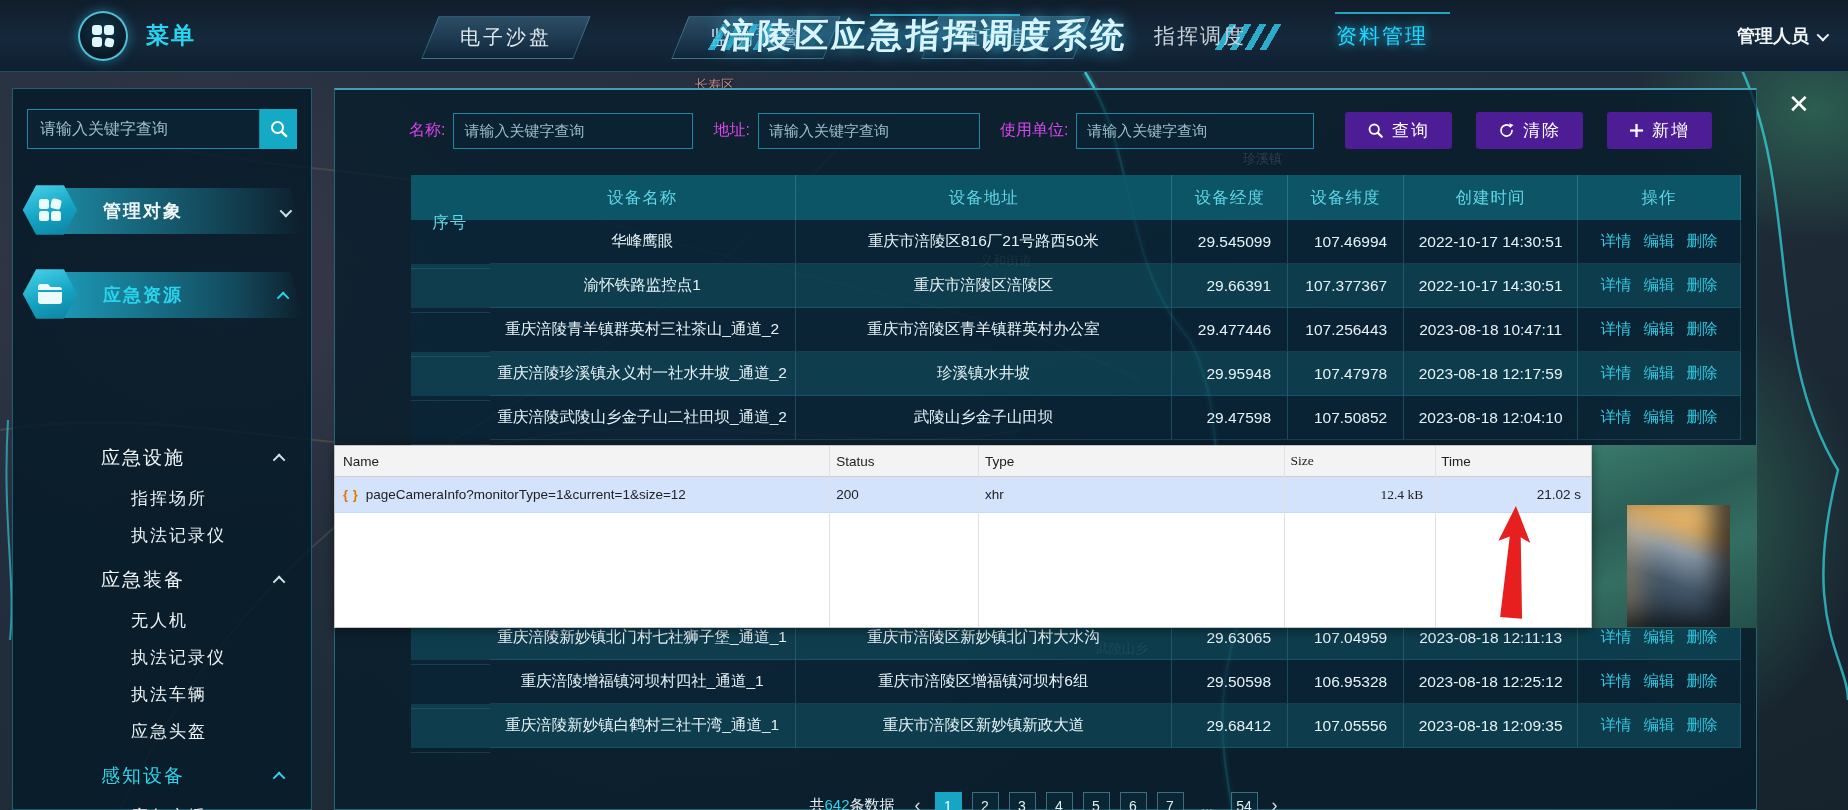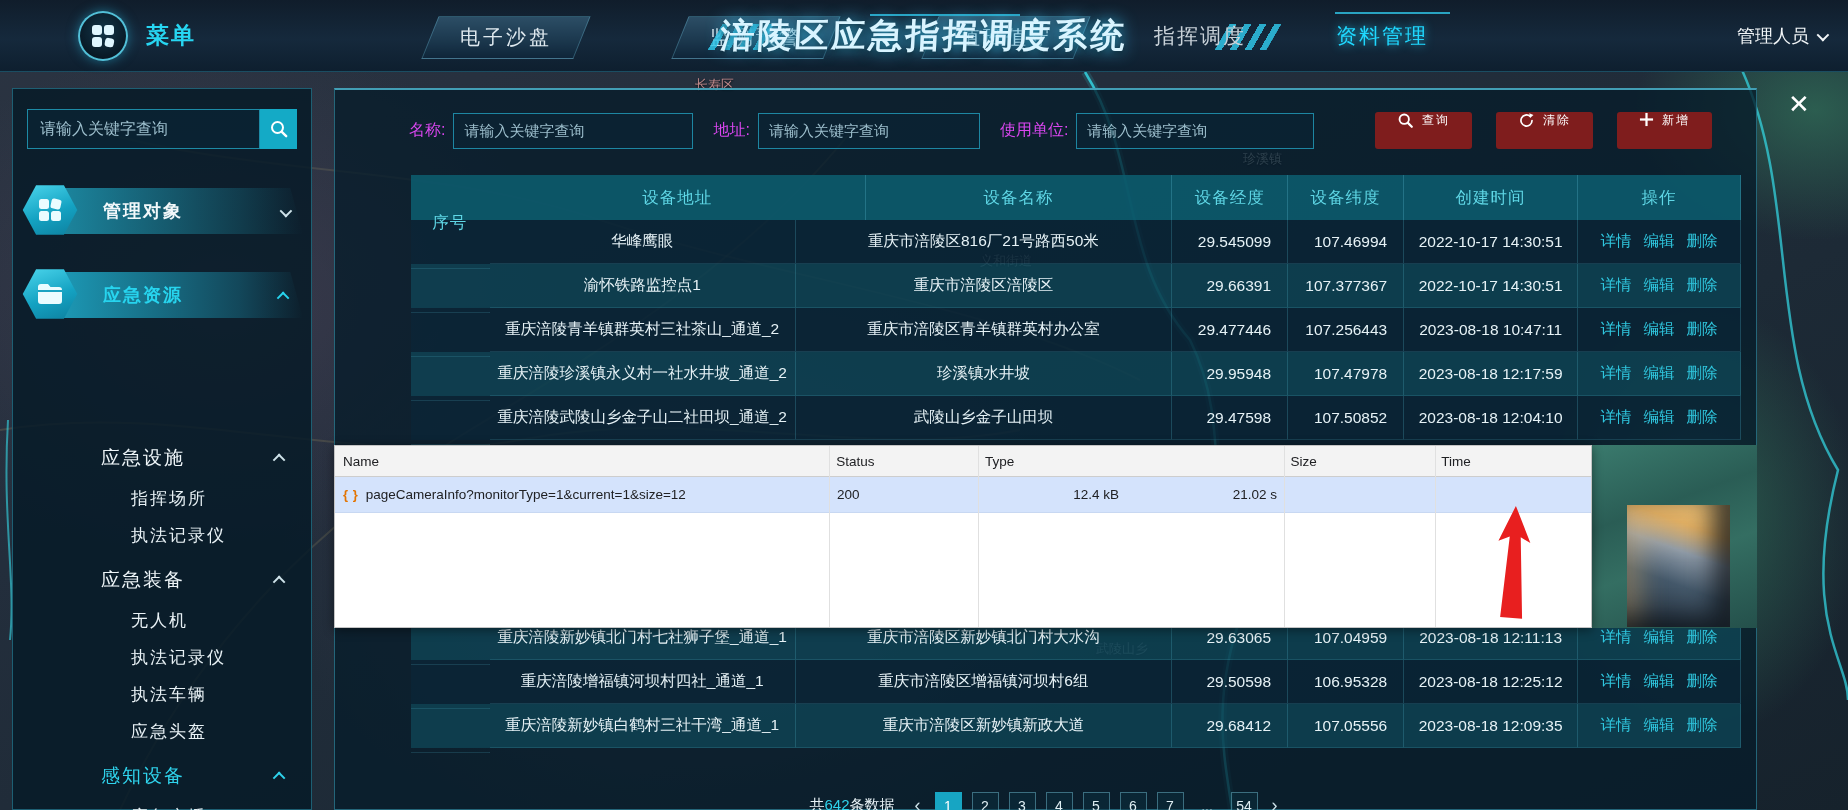--- a/index.html
+++ b/index.html
@@ -24,21 +24,21 @@
   .tb-title{position:absolute;left:50%;top:13px;transform:translateX(-50%) skewX(-3deg);
     font-size:34px;font-weight:bold;letter-spacing:3px;color:#d8f4ff;white-space:nowrap;
     text-shadow:0 0 16px rgba(60,205,255,.95),0 2px 5px rgba(0,0,0,.7);}
   .tb-stripes{position:absolute;top:24px;width:52px;height:26px;transform:skewX(-30deg);
     background:repeating-linear-gradient(90deg,#2fc4e6 0 7px,transparent 7px 15px);opacity:.85;}
   .tb-line{position:absolute;height:2px;background:#2fc4e6;opacity:.8;}
   .nav-right{position:absolute;right:420px;top:22px;display:flex;gap:90px;}
   .nav-right .nr-item{font-size:21px;letter-spacing:2px;color:#c9d2d9;cursor:pointer;}
   .nav-right .nr-item.active{color:#1fd8ff;text-shadow:0 0 10px rgba(31,216,255,.8);}
   .user-box{position:absolute;right:22px;top:24px;display:flex;align-items:center;gap:8px;
-    color:#f2f6f8;font-size:18px;cursor:pointer;}
+    color:#f2f6f8;font-size:18px;cursor:pointer;font-weight:bold;}
   .chev{display:inline-block;width:9px;height:9px;border-right:2px solid currentColor;border-bottom:2px solid currentColor;}
   .chev.down{transform:rotate(45deg) translateY(-2px);}
   .chev.up{transform:rotate(-135deg) translateY(-2px);}
   
   .sidebar{position:absolute;left:12px;top:88px;width:300px;height:722px;z-index:2;
     background:rgba(6,26,39,.84);border:1px solid rgba(45,150,175,.55);}
   .sb-search{position:absolute;left:14px;top:20px;right:14px;display:flex;}
   .sb-search input{flex:1;height:40px;background:rgba(8,40,58,.45);border:1px solid #1d8aa5;
     color:#d9eef5;font-size:16px;padding:0 12px;outline:none;}
   .sb-search input::placeholder{color:#9dbfcd;}
@@ -69,22 +69,22 @@
     background:rgba(6,28,42,.78);border:1px solid rgba(58,160,186,.55);border-top:2px solid rgba(80,190,215,.8);}
   .close-btn{position:absolute;left:1783px;top:88px;z-index:4;width:32px;height:32px;color:#fff;
     font-size:26px;line-height:32px;text-align:center;cursor:pointer;font-weight:bold;}
   .filter-row{position:absolute;left:0;right:0;top:22px;display:flex;align-items:center;padding-left:74px;}
   .f-group{display:flex;align-items:center;margin-right:20px;}
   .f-group label{font-size:16px;color:#d946ef;margin-right:8px;white-space:nowrap;}
   .f-group input{height:36px;background:rgba(8,40,58,.35);border:1px solid #1d86a2;color:#d9eef5;
     font-size:15px;padding:0 10px;outline:none;}
   .f-group input::placeholder{color:#9dbfcd;}
   .btn-cluster{display:flex;gap:24px;margin-left:auto;margin-right:44px;}
-  .tbtn{height:37px;background:#7f1d1d;border:none;border-radius:3px;color:#fff;font-size:12px;
-    display:flex;justify-content:center;gap:8px;padding:0 22px;cursor:pointer;letter-spacing:2px;}
+  .tbtn{height:37px;background:#4c1d95;border:none;border-radius:3px;color:#fff;font-size:17px;
+    display:flex;align-items:center;justify-content:center;gap:8px;padding:0 22px;cursor:pointer;letter-spacing:2px;}
   
   .dtable{position:absolute;left:76px;top:85px;width:1330px;}
   .thead{display:flex;height:45px;background:rgba(12,92,110,.88);}
   .thead .cell{display:flex;align-items:center;justify-content:center;font-size:16.5px;color:#5fd7e6;
     border-right:1px solid rgba(70,160,182,.4);letter-spacing:1px;}
   .trow{display:flex;height:44px;}
   .trow.dark{background:rgba(9,41,60,.52);}
   .trow.teal{background:rgba(17,86,104,.55);}
   .trow .cell{display:flex;align-items:center;justify-content:center;font-size:15.5px;color:#e6f2f6;
     border-right:1px solid rgba(70,160,182,.3);border-bottom:1px solid rgba(70,160,182,.22);overflow:hidden;white-space:nowrap;}
@@ -102,21 +102,21 @@
   .pg.active{background:#17a5c3;border-color:#17a5c3;color:#fff;}
   .pg.ellipsis{border:none;background:none;}
   
   .devtools{position:absolute;left:334px;top:445px;width:1258px;height:183px;z-index:5;background:#ffffff;
     border:1px solid #c4c4c4;box-shadow:0 2px 10px rgba(0,0,0,.45);}
   .dt-head{display:flex;height:31px;background:#f3f3f3;border-bottom:1px solid #cdcdcd;}
   .dt-head .dt-cell{display:flex;align-items:center;padding-left:8px;font-size:13.5px;color:#202124;}
   .dt-row{display:flex;height:36px;background:#d4e3fc;border-bottom:1px solid #c8d8f2;}
   .dt-row .dt-cell{display:flex;align-items:center;padding-left:8px;font-size:13.5px;color:#202124;overflow:hidden;white-space:nowrap;}
   .dt-cell.r{justify-content:flex-end;padding-right:10px;}
-  .d0{width:494px;}.d1{width:149px;}.d2{width:306px;}.d3{width:151px;}.d4{width:158px;}
+  .d0{width:494px;}.d1{width:149px;}.d2{width:306px;}.d3{width:151px;font-family:Liberation Serif, serif;}.d4{width:158px;}
   .dt-sep{position:absolute;top:0;bottom:0;width:1px;background:#e0e0e0;}
   .json-icon{color:#e37400;font-weight:bold;font-size:13px;margin-right:7px;letter-spacing:1px;}
   
   .map-strip{position:absolute;left:1592px;top:445px;width:165px;height:183px;z-index:4;
     background:linear-gradient(160deg,#3a7a6d 0%,#2a5d55 35%,#346e62 60%,#24504b 100%);}
   .photo-thumb{position:absolute;left:1627px;top:505px;width:103px;height:122px;z-index:5;
     background:linear-gradient(200deg,#f0cc84 0%,#d8a860 22%,#8d9aa8 40%,#44586a 62%,#232f3c 100%);
     box-shadow:inset -18px -10px 24px rgba(10,15,20,.75), inset 14px 30px 26px rgba(240,190,110,.35);}
   .red-arrow{position:absolute;left:1482px;top:500px;z-index:6;}
   
@@ -289,22 +289,22 @@
             <line x1="1" y1="8" x2="15" y2="8" stroke="#fff" stroke-width="2.4"></line>
           </svg>
           <span>新增</span>
         </button>
       </div>
     </div>
 
     <div class="dtable">
       <div class="thead" id="thead">
           <div class="cell c0">序号</div>
+          <div class="cell c1">设备名称</div>
           <div class="cell c2">设备地址</div>
-          <div class="cell c1">设备名称</div>
           <div class="cell c3">设备经度</div>
           <div class="cell c4">设备纬度</div>
           <div class="cell c5">创建时间</div>
           <div class="cell c6">操作</div>
         </div>
       <div id="tbody">
           <div class="trow dark">
             <div class="cell c0">1</div>
             <div class="cell c1">华峰鹰眼</div>
             <div class="cell c2">重庆市涪陵区816厂21号路西50米</div>
@@ -443,20 +443,21 @@
         <div class="dt-cell d2">Type</div>
         <div class="dt-cell d3">Size</div>
         <div class="dt-cell d4">Time</div>
       </div>
     <div class="dt-row">
       <div class="dt-cell d0">
         <span class="json-icon">{ }</span>
         <span>pageCameraInfo?monitorType=1&amp;current=1&amp;size=12</span>
       </div>
       <div class="dt-cell d1">200</div>
+      <div class="dt-cell d2">xhr</div>
       <div class="dt-cell d3 r">12.4 kB</div>
       <div class="dt-cell d4 r">21.02 s</div>
     </div>
     <div class="dt-sep" style="left:494px;"></div>
     <div class="dt-sep" style="left:643px;"></div>
     <div class="dt-sep" style="left:949px;"></div>
     <div class="dt-sep" style="left:1100px;"></div>
   </div>
 
   <div class="map-strip"></div>

